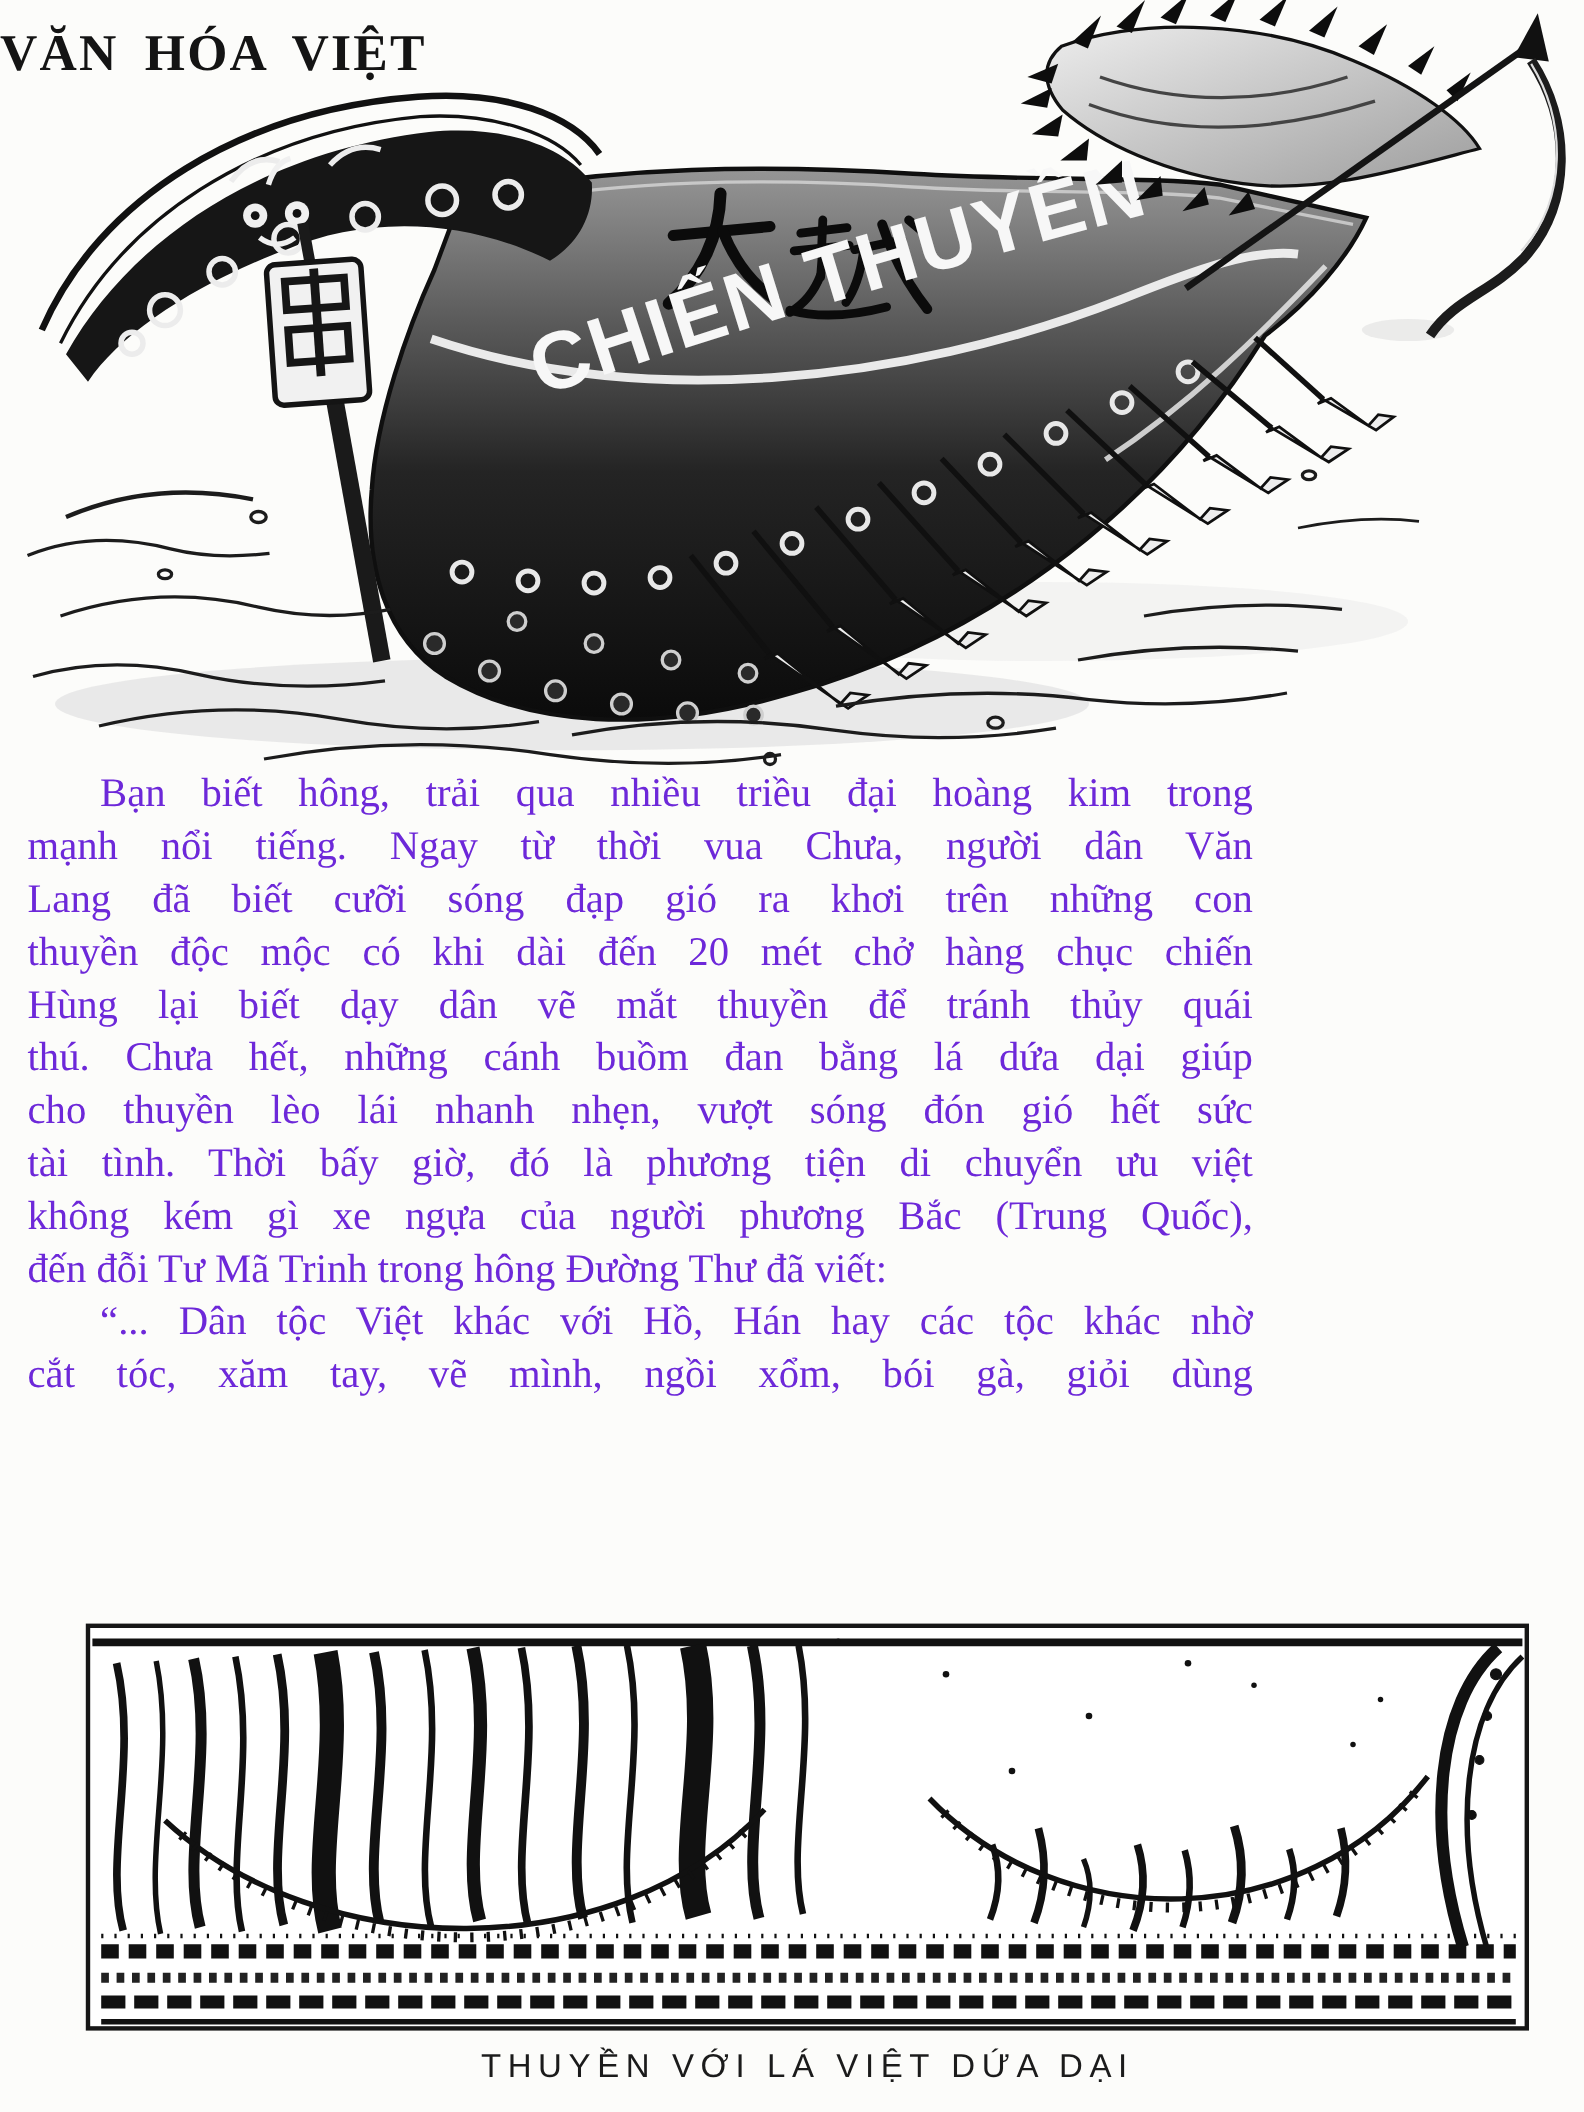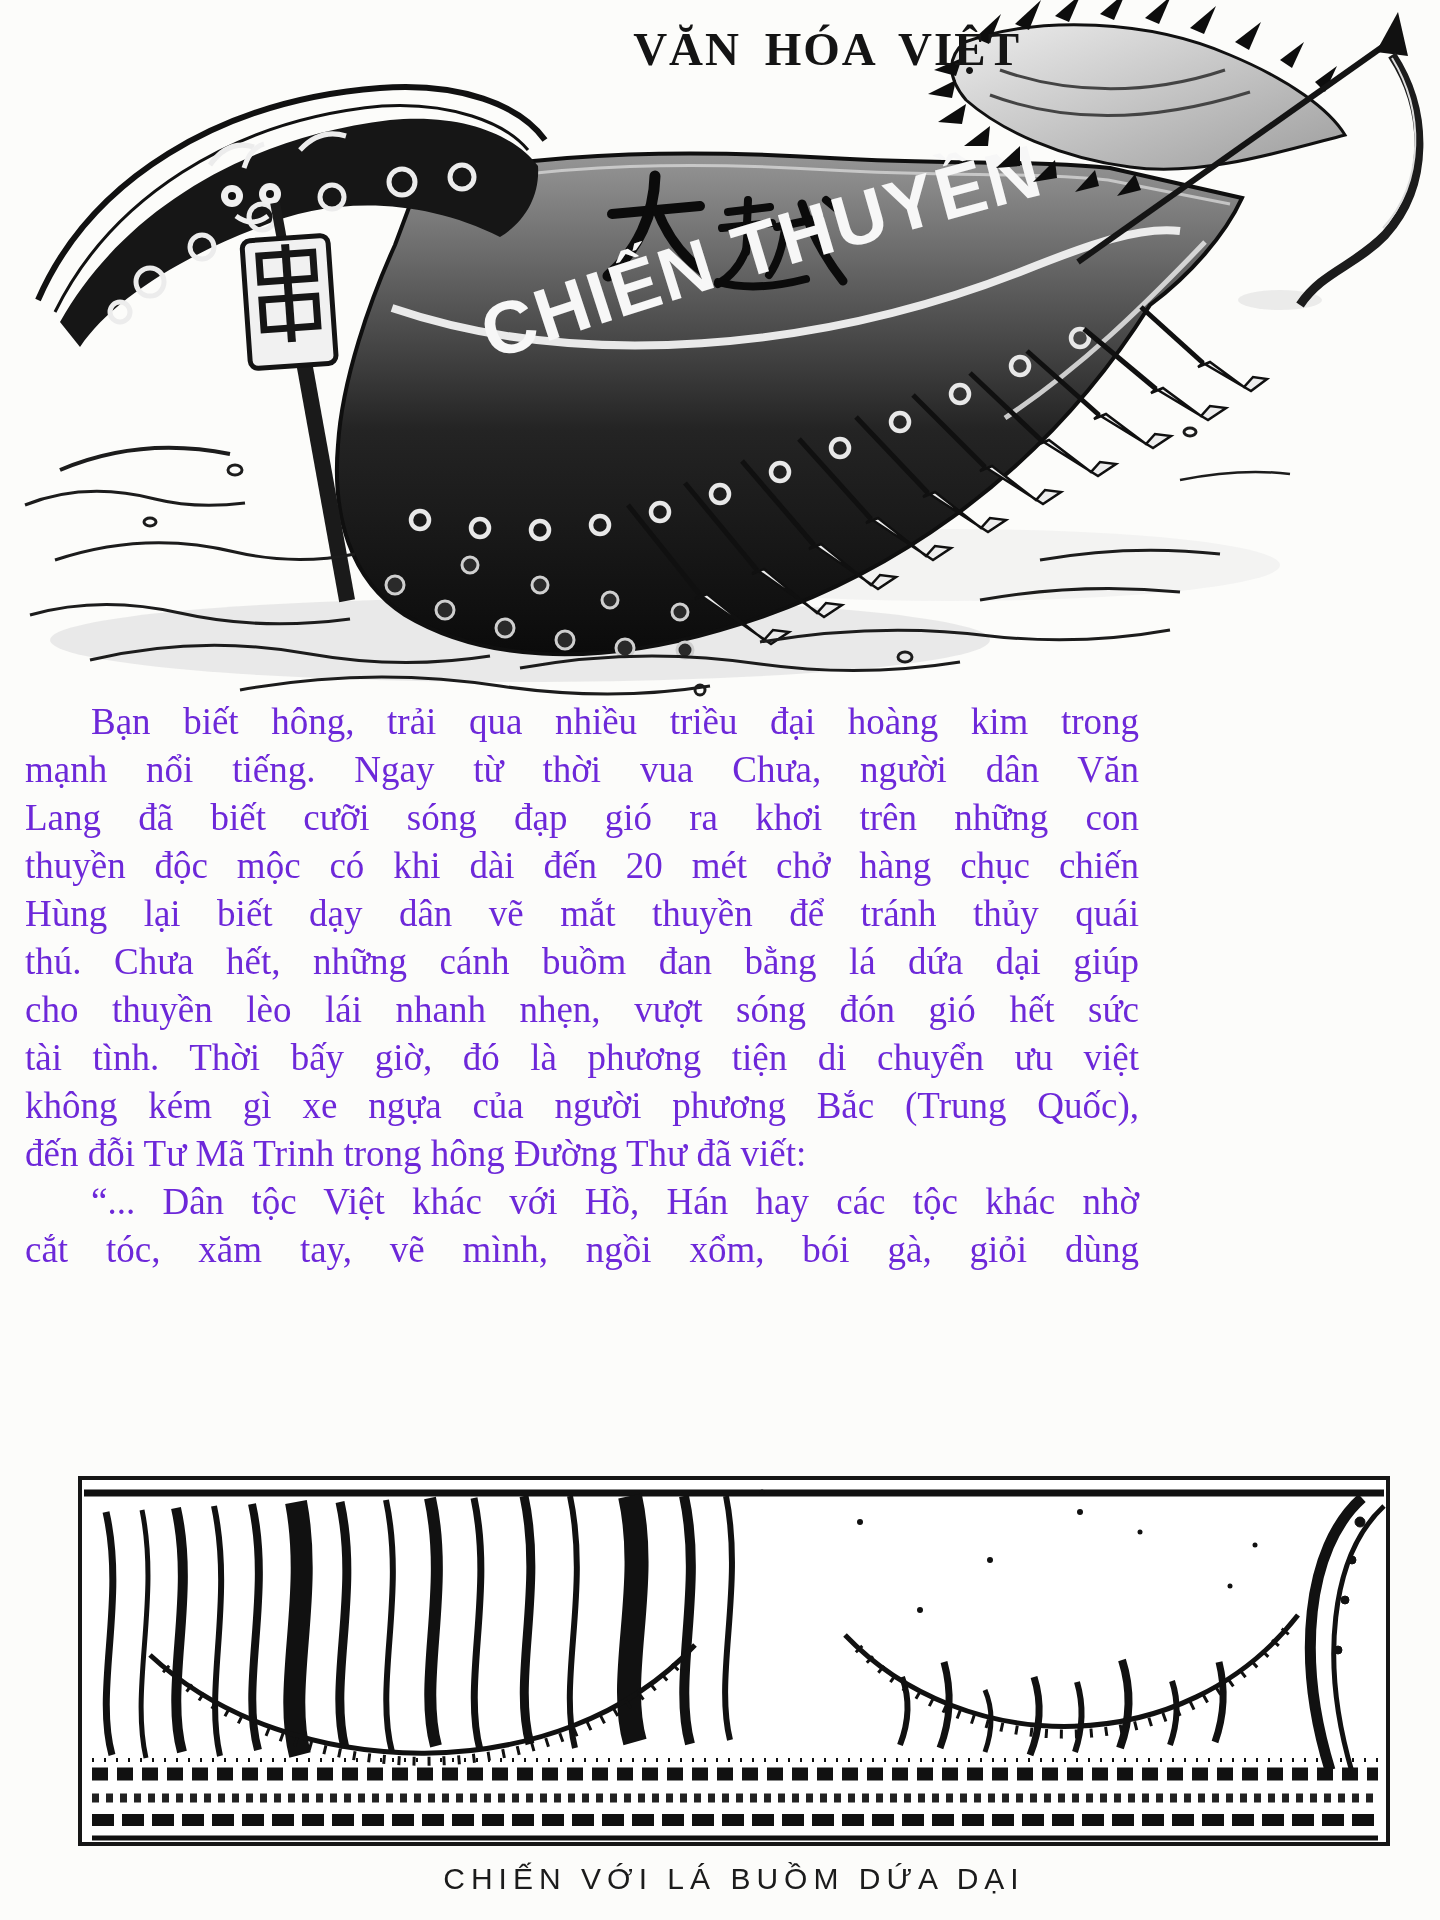--- a/index.html
+++ b/index.html
@@ -1,23 +1,23 @@
 <!DOCTYPE html>
 <html><head>
 <meta charset="utf-8">
 <style>
   html,body{margin:0;padding:0;background:#e8e8e4;}
   .page{
     position:relative;width:1440px;height:1920px;margin:0 auto;
     background:#fcfcfa;overflow:hidden;color:#141414;
   }
   .page-title{
-    position:absolute;top:20px;left:0;width:980px;text-align:right;
+    position:absolute;top:20px;left:0;width:980px;text-align:left;
     font:700 47px/58px "Liberation Serif","DejaVu Serif",serif;
-    letter-spacing:2px;word-spacing:10px;color:#141414;padding-left:41px;
+    letter-spacing:2px;word-spacing:10px;color:#141414;
   }
   .hero-svg,.footer-svg{position:absolute;left:0;top:0;width:1440px;height:1920px;}
   .body-lines{
     position:absolute;left:25px;top:698px;width:1114px;
     font:37px/48px "Liberation Serif","DejaVu Serif",serif;color:#6d28d9;
   }
   .bline{height:48px;text-align:justify;text-align-last:justify;}
   .bline.last{text-align:left;text-align-last:left;}
   .bline.indent{text-indent:66px;}
   .caption{
@@ -301,15 +301,15 @@
     <div class="bline">Hùng lại biết dạy dân vẽ mắt thuyền để tránh thủy quái</div>
     <div class="bline">thú. Chưa hết, những cánh buồm đan bằng lá dứa dại giúp</div>
     <div class="bline">cho thuyền lèo lái nhanh nhẹn, vượt sóng đón gió hết sức</div>
     <div class="bline">tài tình. Thời bấy giờ, đó là phương tiện di chuyển ưu việt</div>
     <div class="bline">không kém gì xe ngựa của người phương Bắc (Trung Quốc),</div>
     <div class="bline last">đến đỗi Tư Mã Trinh trong hông Đường Thư đã viết:</div>
     <div class="bline indent">“... Dân tộc Việt khác với Hồ, Hán hay các tộc khác nhờ</div>
     <div class="bline">cắt tóc, xăm tay, vẽ mình, ngồi xổm, bói gà, giỏi dùng</div>
   </div>
 
-  <div class="caption">CHIẾN VỚI LÁ BUỒM DỨA DẠI</div>
+  <div class="caption">THUYỀN VỚI LÁ VIỆT DỨA DẠI</div>
 
 </div>
 
 </body></html>

